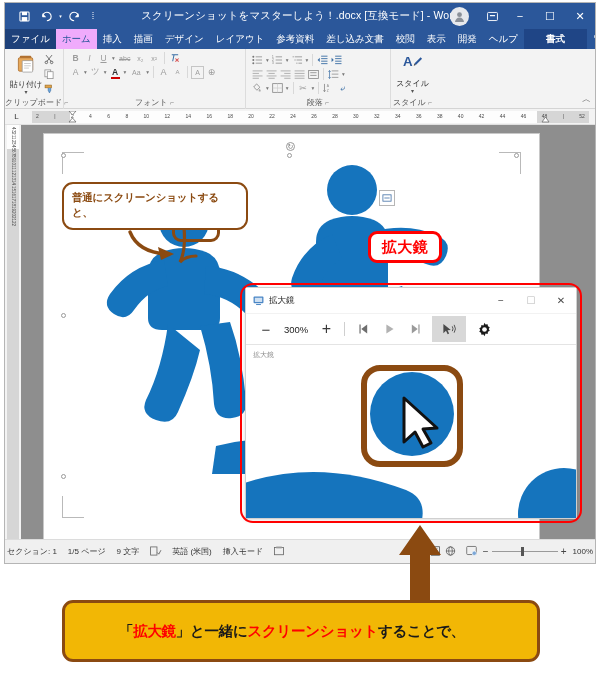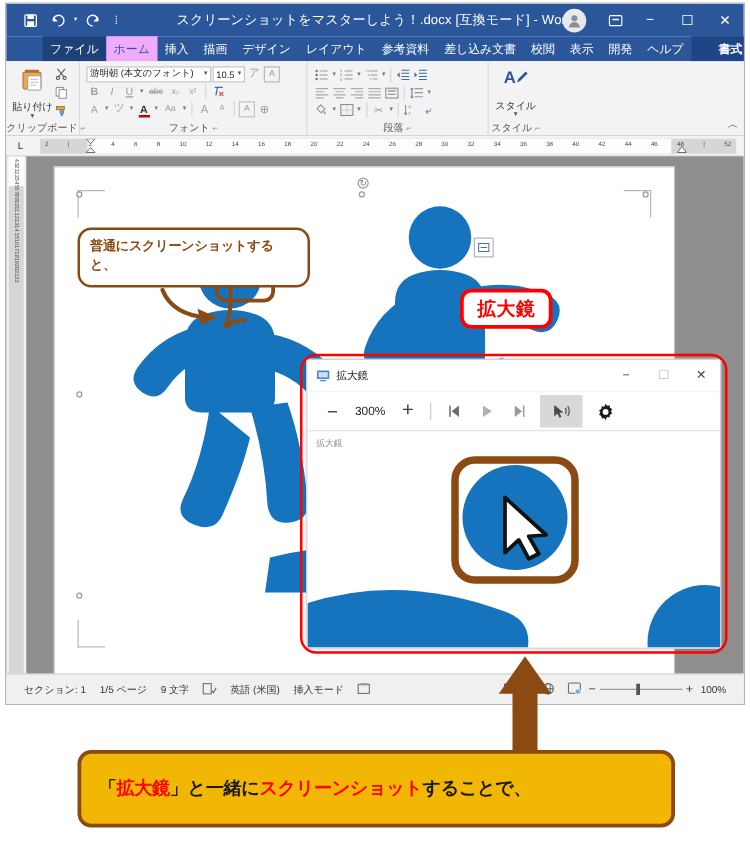--- a/index.html
+++ b/index.html
@@ -51,21 +51,21 @@
     color:#fff;
   }
   .wbtn {
     width:30px; height:26px; display:flex; align-items:center; justify-content:center;
     color:#ffffff; font-size:11px;
   }
 
   
   .tabrow {
     height:20px; background:#2b579a; display:flex; align-items:stretch;
-    position:relative; font-size:9.5px;padding-left:29px;
+    position:relative; font-size:9.5px;
   }
   .tab {
     padding:0 6px; color:#ffffff; display:flex; align-items:center;
     white-space:nowrap;
   }
   .tab.file { background:#1e417a; }
   .tab.active { background:#f0abfc; color:#2b579a; }
   .tab.ctx {
     background:#1f4586; color:#ffffff; font-weight:bold; padding:0 22px;
   }
@@ -193,21 +193,21 @@
     border:1px solid #999; border-radius:50%; background:#fff;
     display:flex; align-items:center; justify-content:center;
     font-size:7px; color:#777;
   }
 
   
   .statusbar {
     position:absolute; left:0; right:0; bottom:0; height:24px;
     background:#f0f0f0; border-top:1px solid #dcdcdc;
     display:flex; align-items:center; font-size:8px; color:#333;
-    padding:0 14px; gap:11px;
+    padding:0 2px; gap:11px;
   }
   .statusbar .sright {
     margin-left:auto; display:flex; align-items:center; gap:6px;
   }
   .viewbtns { display:flex; align-items:center; gap:4px; color:#444; font-size:9px;}
   .zoomslider { display:flex; align-items:center; gap:3px; }
   .ztrack {
     width:66px; height:1px; background:#9a9a9a; position:relative;
   }
   .zthumb {
@@ -293,21 +293,21 @@
   
   #callout-bottom {
     position:absolute; left:62px; top:600px; width:478px; height:62px;
     background:#f2b705; border:3px solid #8b4a11; border-radius:11px;
     z-index:21;
     display:flex; flex-direction:column; justify-content:center;
     padding-left:14px;
   }
   #callout-bottom .line {
     font-size:14.5px; font-weight:bold; color:#1a1a1a; line-height:25px;
-    letter-spacing:-.3px; white-space:nowrap;
+    letter-spacing:-.3px; white-space:nowrap;margin-left:40px;
   }
   #callout-bottom .red { color:#ff0000; }
 
   svg { overflow:visible; }
 </style>
 </head>
 <body>
 
 <div id="word-window">
 
@@ -426,32 +426,20 @@
             </div>
         </div>
       </div>
       <div class="rglabel">
         <span>クリップボード</span> <span class="dlg">⌐</span>
       </div>
     </div>
 
     <div class="rgroup" style="width:182px;">
       <div class="rgbody" style="flex-direction:column;">
-        <div class="minirow" style="margin-top:1px;">
-          <div class="fontbox">
-            <span>游明朝 (本文のフォント)</span>
-            <span class="fb-car">▾</span>
-          </div>
-          <div class="sizebox">
-            <span>10.5</span>
-            <span class="fb-car">▾</span>
-          </div>
-          <div class="mbtn" style="color:#999;">ア</div>
-          <div class="mbtn" style="color:#999;border:1px solid #bbb;font-size:7px;">A</div>
-        </div>
         <div class="minirow">
           <div class="mbtn" style="font-weight:bold;color:#9c9c9c;">B</div>
           <div class="mbtn" style="font-style:italic;color:#9c9c9c;">I</div>
           <div class="mbtn" style="text-decoration:underline;color:#9c9c9c;">U</div>
           <div class="caret">▾</div>
           <div class="mbtn wide" style="text-decoration:line-through;color:#9c9c9c;font-size:7px;">abc</div>
           <div class="mbtn" style="color:#9c9c9c;font-size:7px;">x₂</div>
           <div class="mbtn" style="color:#9c9c9c;font-size:7px;">x²</div>
           <div class="sep"></div>
           <div class="mbtn">

